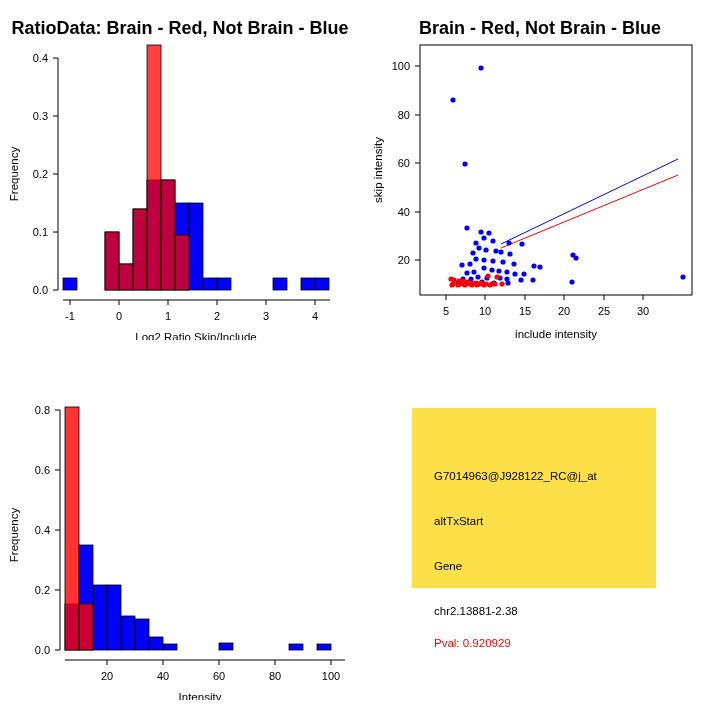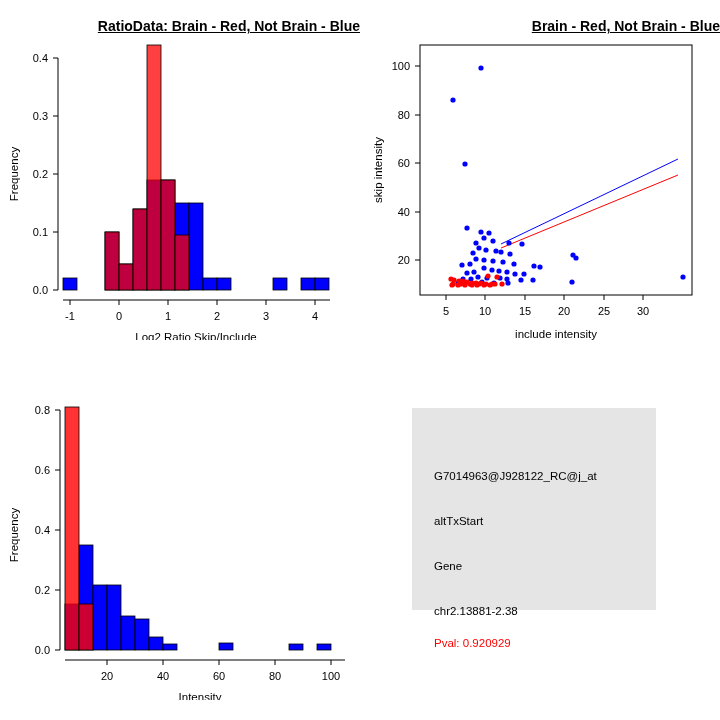--- a/index.html
+++ b/index.html
@@ -5,31 +5,31 @@
   html,body{margin:0;padding:0;}
   body{
     width:720px;height:720px;background:#ffffff;
     font-family:"Liberation Sans", sans-serif;
     color:#000;
     position:relative;
     overflow:hidden;
   }
   .panel{position:absolute;}
   .ptitle{
-    font-weight:bold;font-size:14px;text-align:right;
-    position:absolute;white-space:nowrap;text-decoration:underline;
+    font-weight:bold;font-size:18px;text-align:center;
+    position:absolute;white-space:nowrap;
   }
   svg{display:block;}
   .axis-line{stroke:#000;stroke-width:1;fill:none;}
   .tick-lbl{font-family:"Liberation Sans", sans-serif;font-size:11px;fill:#000;}
   .ax-title{font-family:"Liberation Sans", sans-serif;font-size:11.5px;fill:#000;}
   .infobox{
     position:absolute;
-    background:#e5e5e5;
-    left:412px;top:408px;width:244px;height:202px;
+    background:#fde047;
+    left:412px;top:408px;width:244px;height:180px;
   }
   .infotext{
     position:absolute;font-size:11.5px;color:#000;white-space:nowrap;
   }
   .infotext.pval{color:#ff0000;}
 </style>
 </head>
 <body>
 
 <div class="panel" style="left:0;top:0;width:360px;height:360px;">

